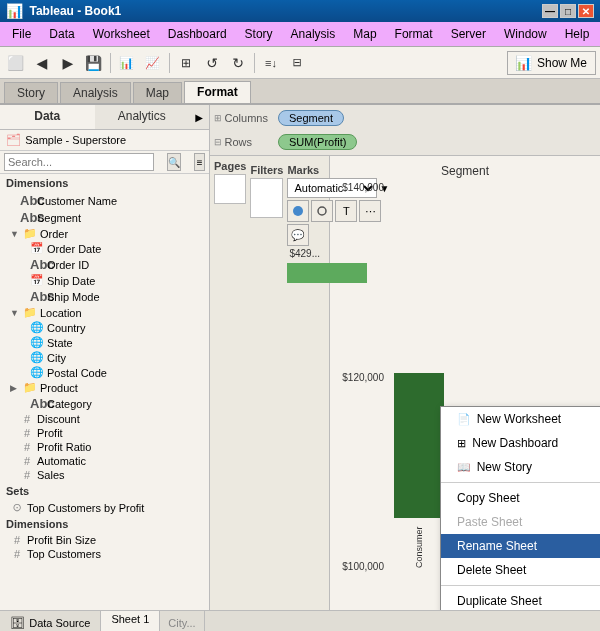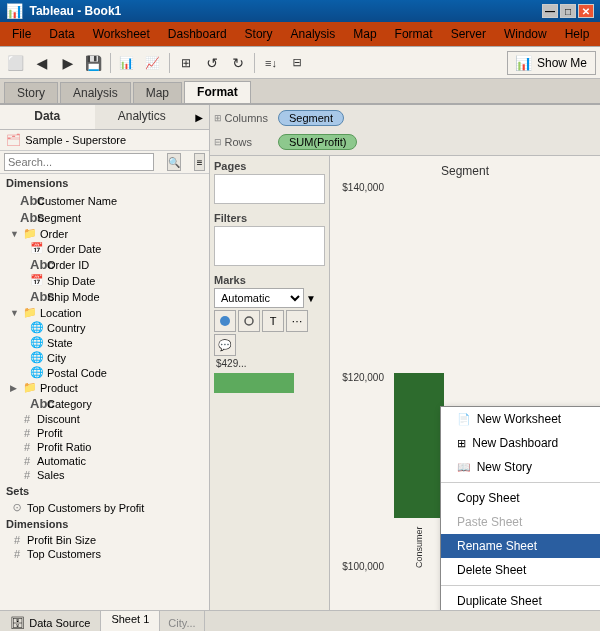--- a/index.html
+++ b/index.html
@@ -22,21 +22,21 @@
     .title-btn {
       width: 16px; height: 14px;
       display: flex; align-items: center; justify-content: center;
       font-size: 10px; cursor: pointer; border: 1px solid #ccc;
       background: #c0c0c0; color: black;
     }
     .title-btn.close { background: #e53; color: white; }
 
     
     .menu-bar {
-      background: #c2410c;
+      background: #f0abfc;
       height: 22px;
       display: flex;
       align-items: center;
       padding: 12px 4px;
       border-bottom: 1px solid #aaa;
       gap: 2px;
     }
     .menu-item {
       padding: 2px 8px;
       cursor: pointer;
@@ -291,21 +291,21 @@
       color: #000;
     }
     .shelf-pill.blue { background: #a8c8e8; border-color: #5a88b0; }
 
     
     .left-shelves {
       width: 120px;
       border-right: 1px solid #bbb;
       padding: 4px;
       display: flex;
-      flex-direction: column;
+      flex-direction: row;
       gap: 4px;
       background: #ece9e0;
     }
     .mini-shelf-label {
       font-size: 11px;
       color: #444;
       font-weight: bold;
       margin-bottom: 2px;
     }
     .mini-shelf-box {

